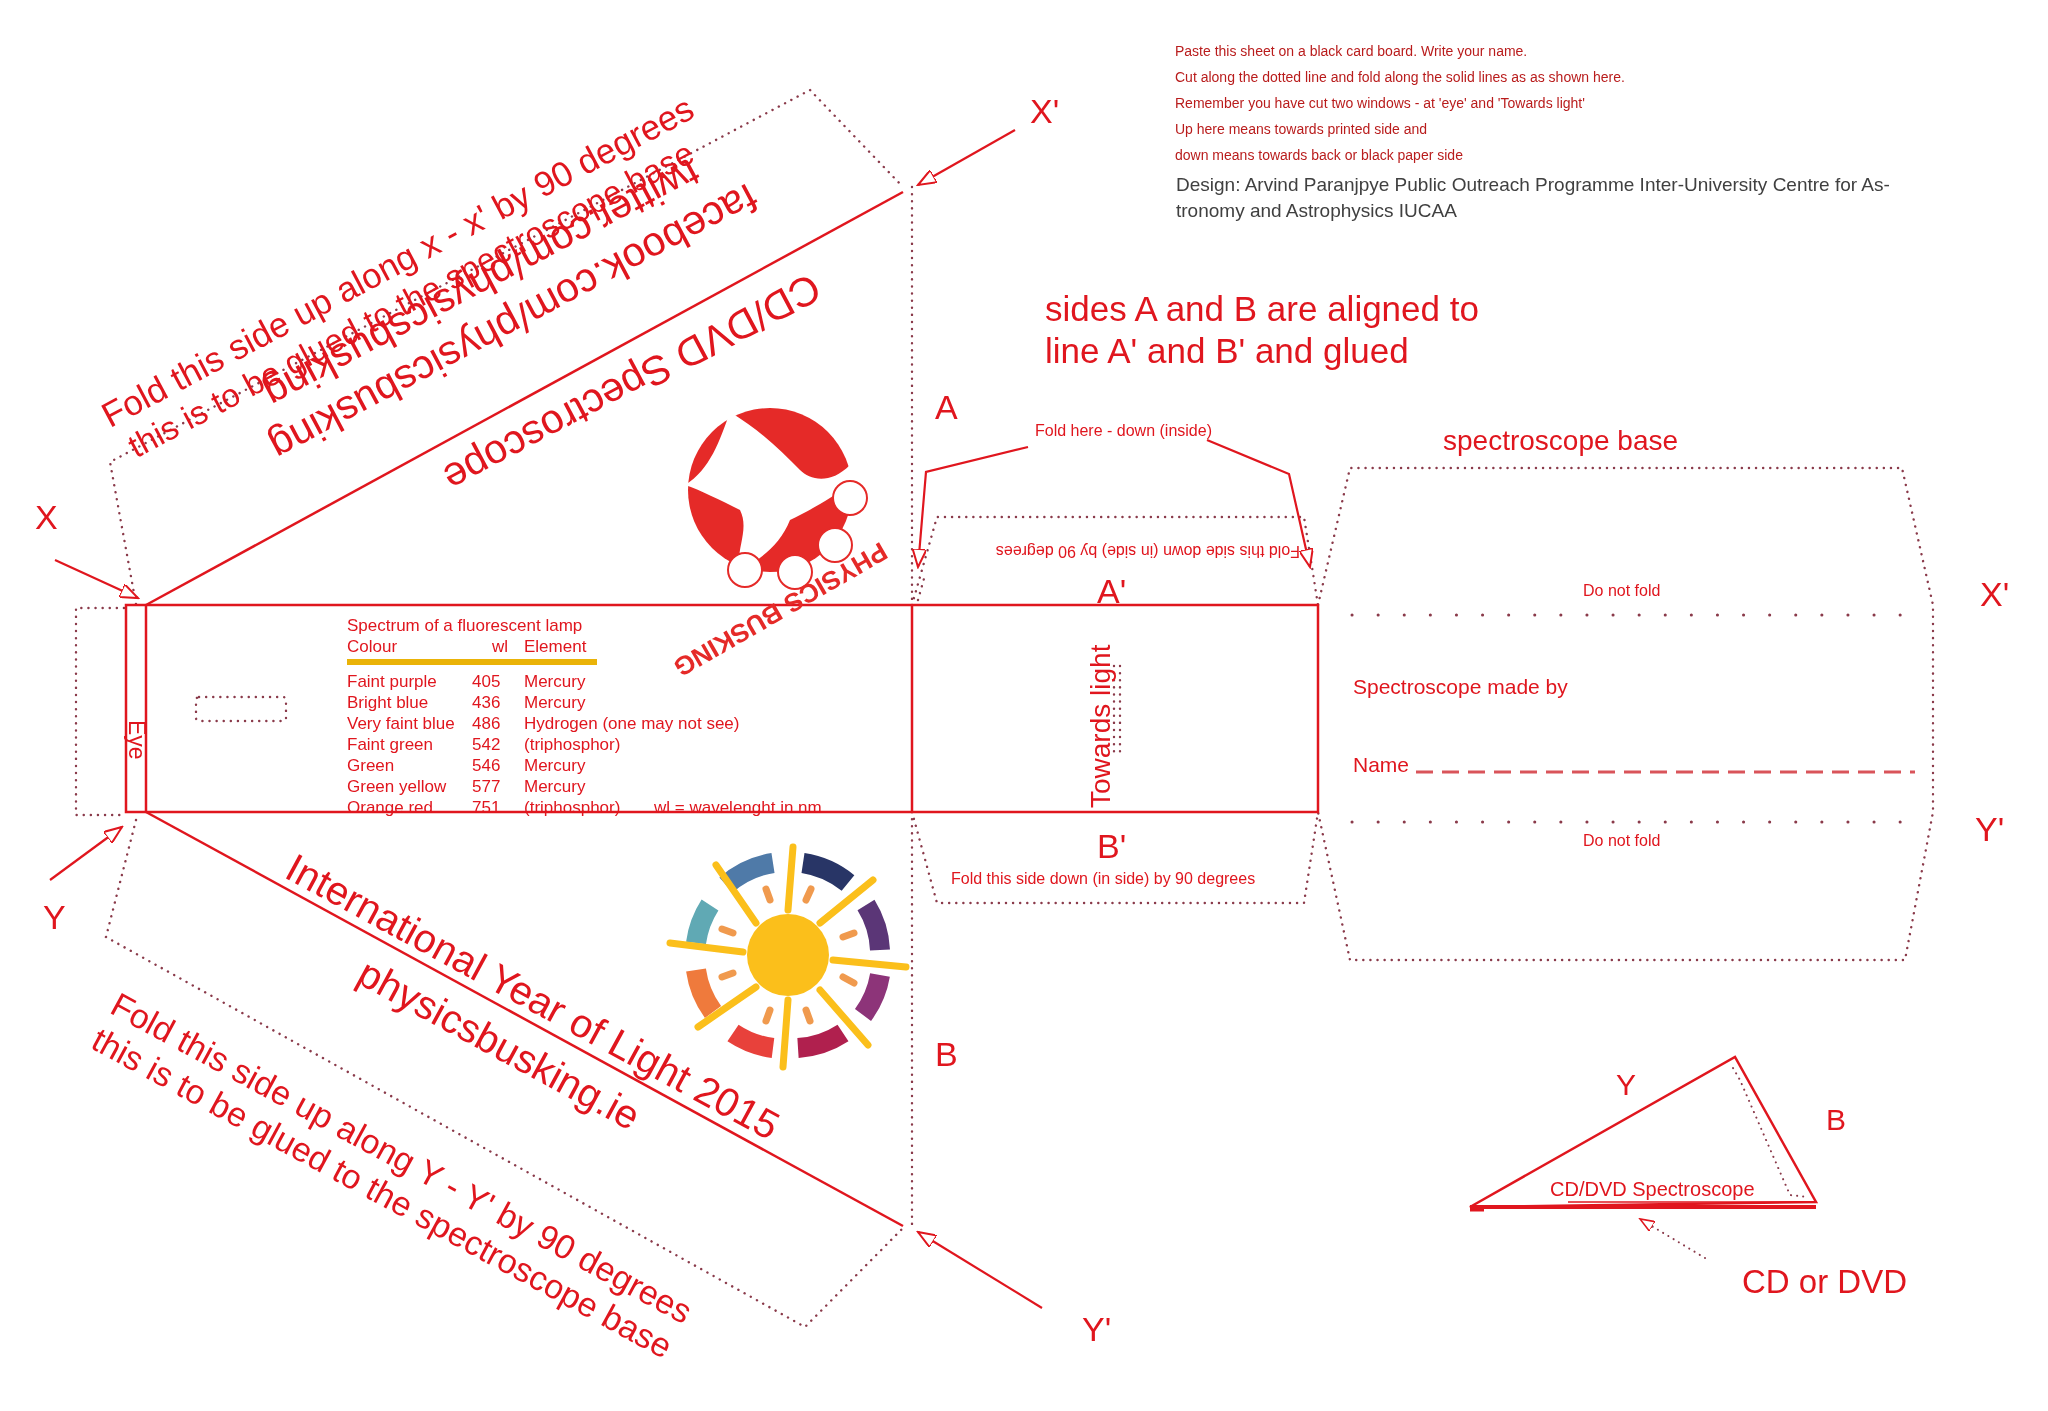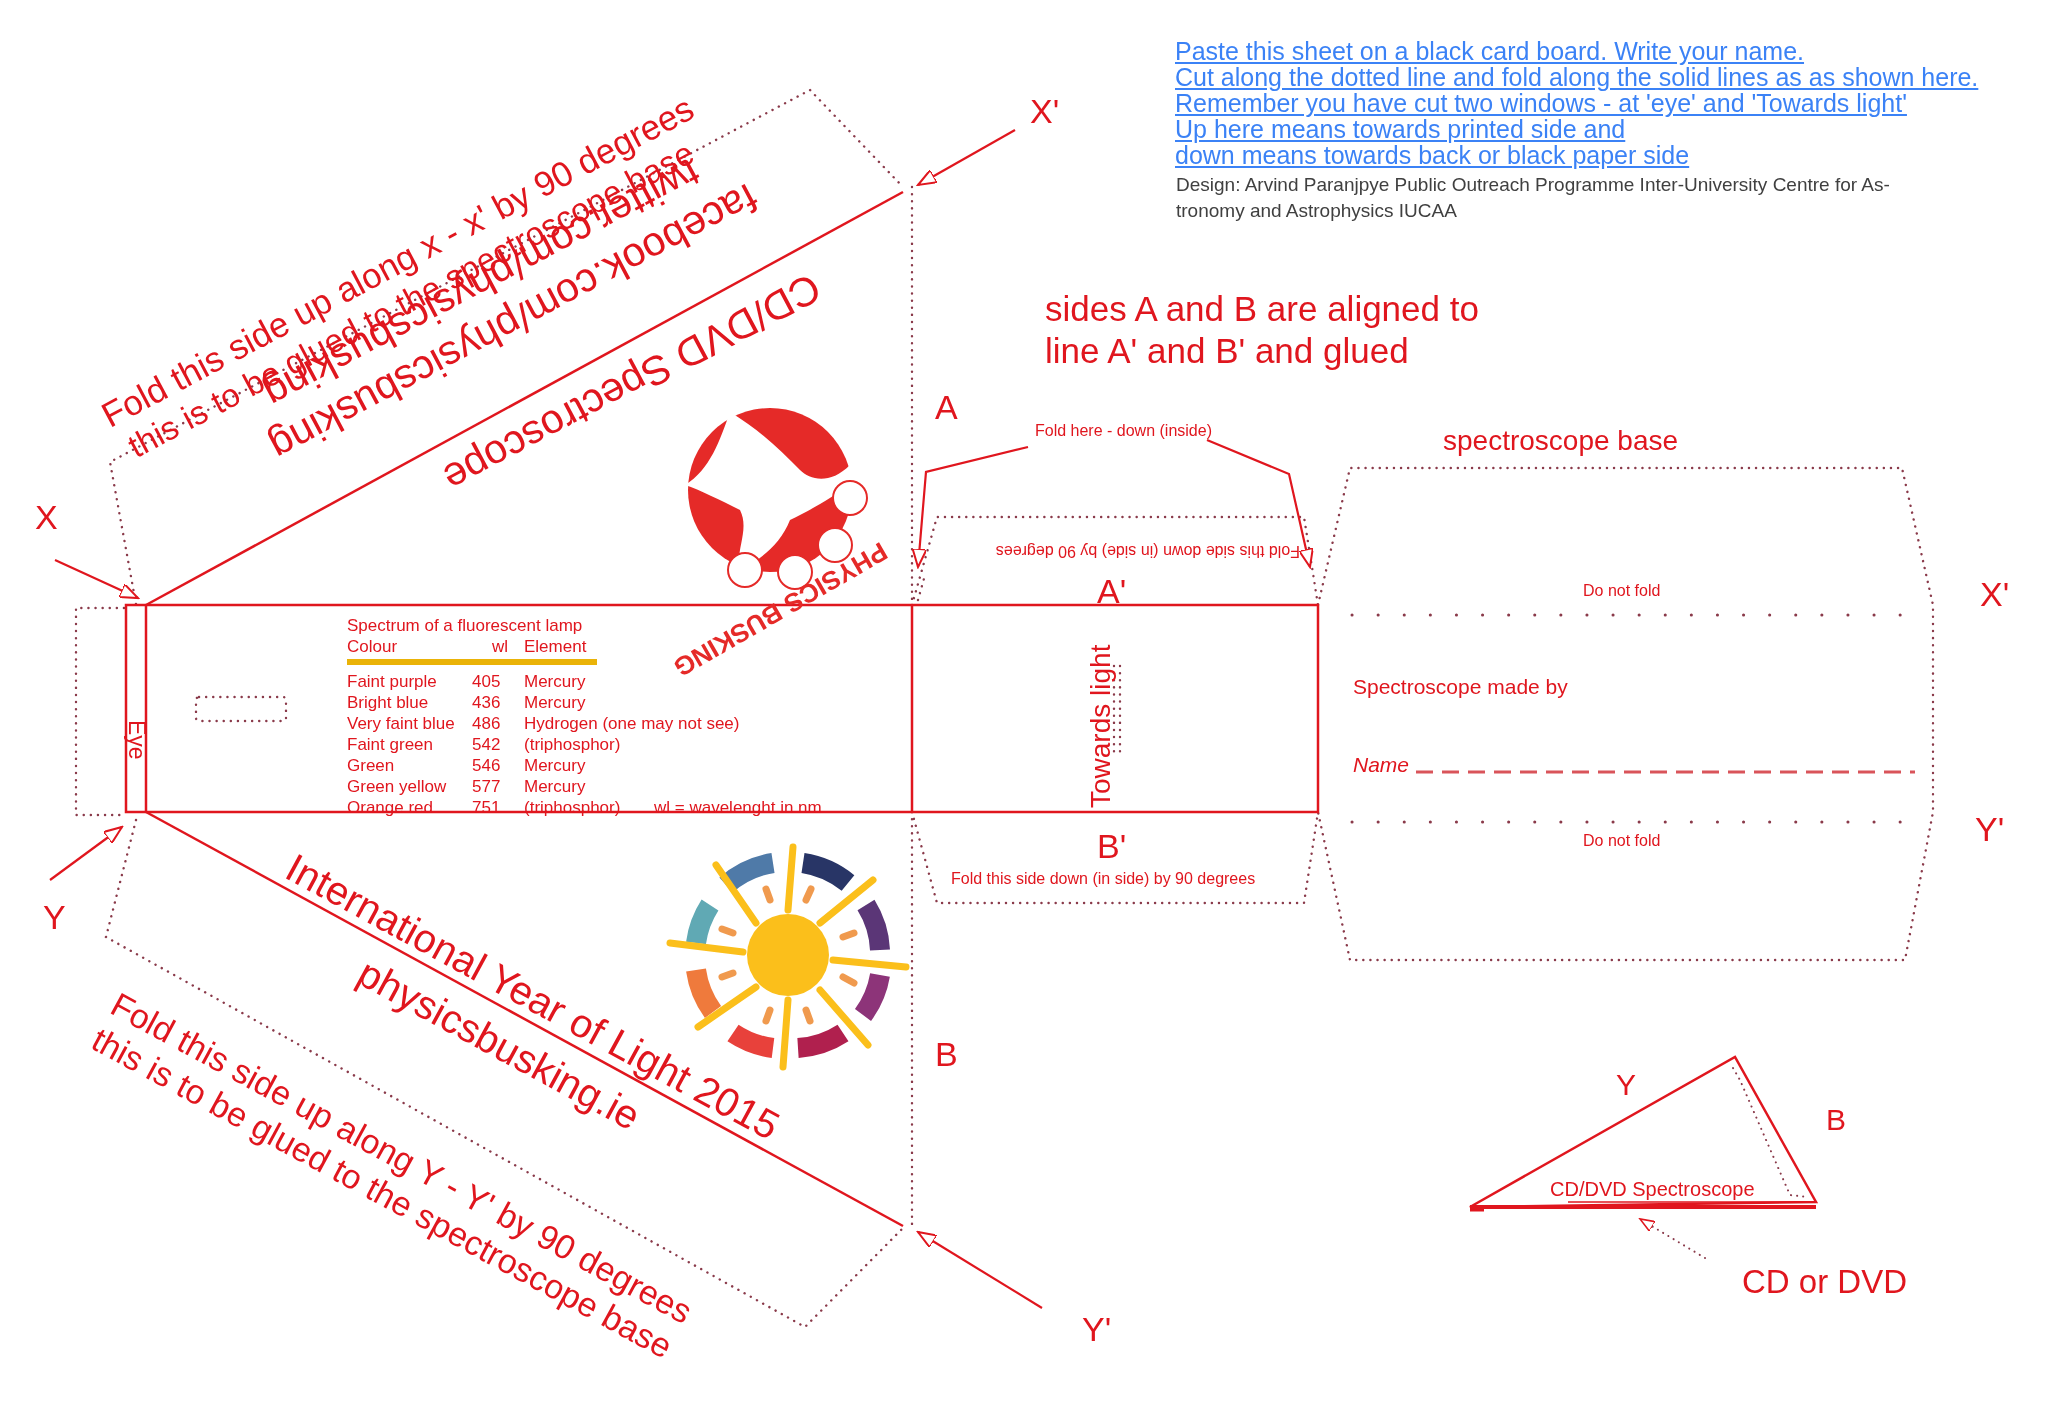--- a/index.html
+++ b/index.html
@@ -1,20 +1,20 @@
 <!DOCTYPE html>
 <html><head>
 <meta charset="utf-8">
 <style>
   html, body { margin:0; padding:0; background:#ffffff; }
   body { width:2048px; height:1411px; position:relative; overflow:hidden;
          font-family:"Liberation Sans", sans-serif; color:#e0161e; }
   .abs { position:absolute; white-space:nowrap; }
   svg.layer { position:absolute; left:0; top:0; }
-  .instr { font-size:25px; line-height:26px; color:#3b82f6;text-decoration:underline; }
+  .instr { font-size:14px; line-height:26px; color:#b91c1c; }
   .credit { font-size:19px; line-height:26px; color:#404040; }
   .label-xl { font-size:34px; }
   .small { font-size:16px; }
   .table { font-size:17px; line-height:21px; }
   .table .row { display:flex; }
   .table .c1 { width:125px; }
   .table .c2 { width:52px; }
   .table .c3 { }
 </style>
 </head>
@@ -227,19 +227,19 @@
       <span class="c2">751</span>
       <span class="c3" style="width:130px;">(triphosphor)</span>
       <span>wl = wavelenght in nm</span>
     </div>
 </div>
 
 <div class="abs" style="left:1443px; top:425px; font-size:28px;">spectroscope base</div>
 <div class="abs small" style="left:1583px; top:582px;">Do not fold</div>
 <div class="abs small" style="left:1583px; top:832px;">Do not fold</div>
 <div class="abs" style="left:1353px; top:675px; font-size:21px;">Spectroscope made by</div>
-<div class="abs" style="left:1353px; top:753px; font-size:21px;font-style:italic;">Name</div>
+<div class="abs" style="left:1353px; top:753px; font-size:21px;">Name</div>
 <div class="abs" style="left:1416px; top:760px; width:500px; height:20px;"></div>
 
 <div class="abs" style="left:1616px; top:1068px; font-size:30px;">Y</div>
 <div class="abs" style="left:1826px; top:1103px; font-size:30px;">B</div>
 <div class="abs" style="left:1550px; top:1178px; font-size:20px;">CD/DVD Spectroscope</div>
 <div class="abs" style="left:1742px; top:1263px; font-size:33px;">CD or DVD</div>
 
 </body></html>

